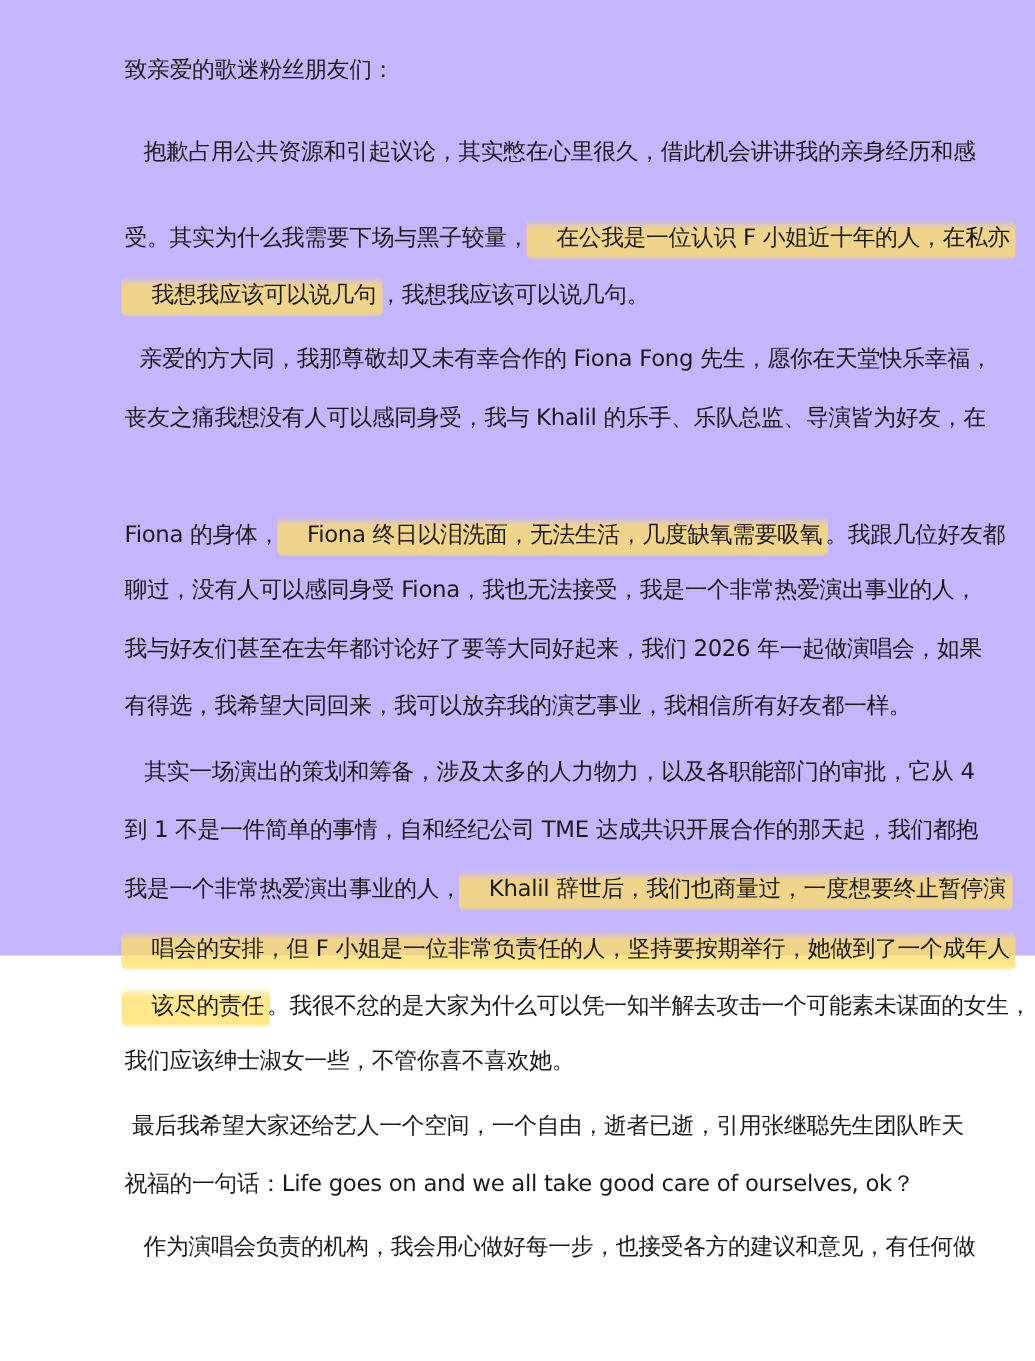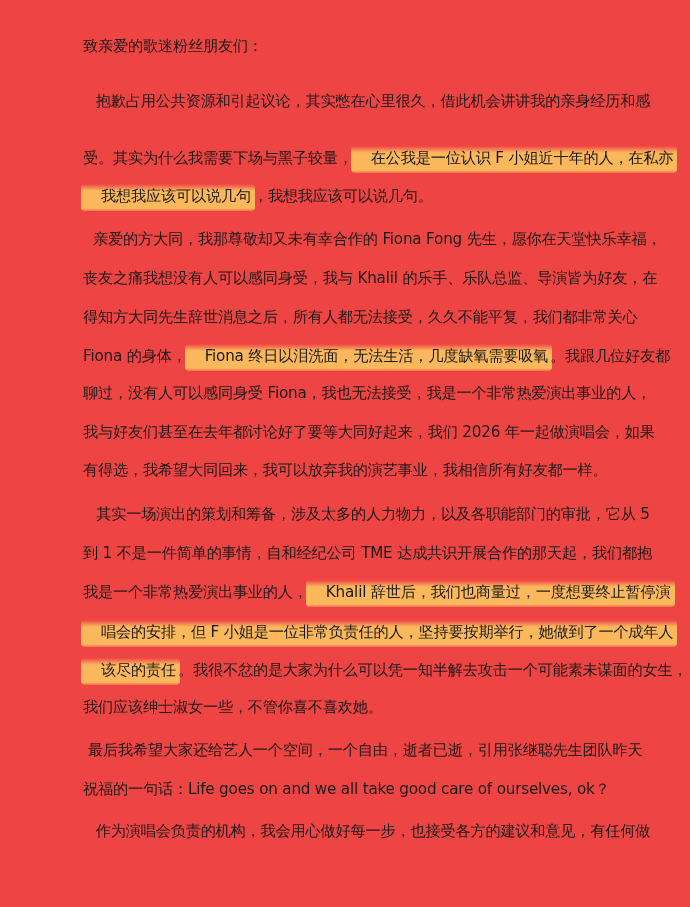--- a/index.html
+++ b/index.html
@@ -11,22 +11,22 @@
       width: 690px;
       height: 907px;
       position: relative;
       overflow: hidden;
       font-family: "DejaVu Sans", "Liberation Sans", sans-serif;
       color: #1a1a1a;
     }
     .page {
       position: absolute;
       left: 0; top: 0;
-      width: 690px; height: 907px;
-      background: #ef4444;
+      width: 690px; height: 637px;
+      background: #c4b5fd;
     }
     .line {
       position: absolute;
       left: 83px;
       width: 560px;
       height: 24px;
       font-size: 15.2px;
       line-height: 24px;
       white-space: nowrap;
       letter-spacing: -0.2px;
@@ -57,38 +57,35 @@
   <div class="line" style="top:184px">
     <span class="hl">我想我应该可以说几句</span><span>，我想我应该可以说几句。</span>
   </div>
 
   <div class="line indent" style="top:227px">
     <span>亲爱的方大同，我那尊敬却又未有幸合作的 Fiona Fong 先生，愿你在天堂快乐幸福，</span>
   </div>
   <div class="line" style="top:266px">
     <span>丧友之痛我想没有人可以感同身受，我与 Khalil 的乐手、乐队总监、导演皆为好友，在</span>
   </div>
-  <div class="line" style="top:305px">
-    <span>得知方大同先生辞世消息之后，所有人都无法接受，久久不能平复，我们都非常关心</span>
-  </div>
   <div class="line" style="top:344px">
     <span>Fiona 的身体，</span><span class="hl">Fiona 终日以泪洗面，无法生活，几度缺氧需要吸氧</span><span>。我跟几位好友都</span>
   </div>
   <div class="line" style="top:381px">
     <span>聊过，没有人可以感同身受 Fiona，我也无法接受，我是一个非常热爱演出事业的人，</span>
   </div>
   <div class="line" style="top:420px">
     <span>我与好友们甚至在去年都讨论好了要等大同好起来，我们 2026 年一起做演唱会，如果</span>
   </div>
   <div class="line" style="top:458px">
     <span>有得选，我希望大同回来，我可以放弃我的演艺事业，我相信所有好友都一样。</span>
   </div>
 
   <div class="line indent" style="top:502px">
-    <span>其实一场演出的策划和筹备，涉及太多的人力物力，以及各职能部门的审批，它从 5</span>
+    <span>其实一场演出的策划和筹备，涉及太多的人力物力，以及各职能部门的审批，它从 4</span>
   </div>
   <div class="line" style="top:541px">
     <span>到 1 不是一件简单的事情，自和经纪公司 TME 达成共识开展合作的那天起，我们都抱</span>
   </div>
   <div class="line" style="top:580px">
     <span>我是一个非常热爱演出事业的人，</span><span class="hl">Khalil 辞世后，我们也商量过，一度想要终止暂停演</span>
   </div>
   <div class="line" style="top:620px">
     <span class="hl">唱会的安排，但 F 小姐是一位非常负责任的人，坚持要按期举行，她做到了一个成年人</span>
   </div>

